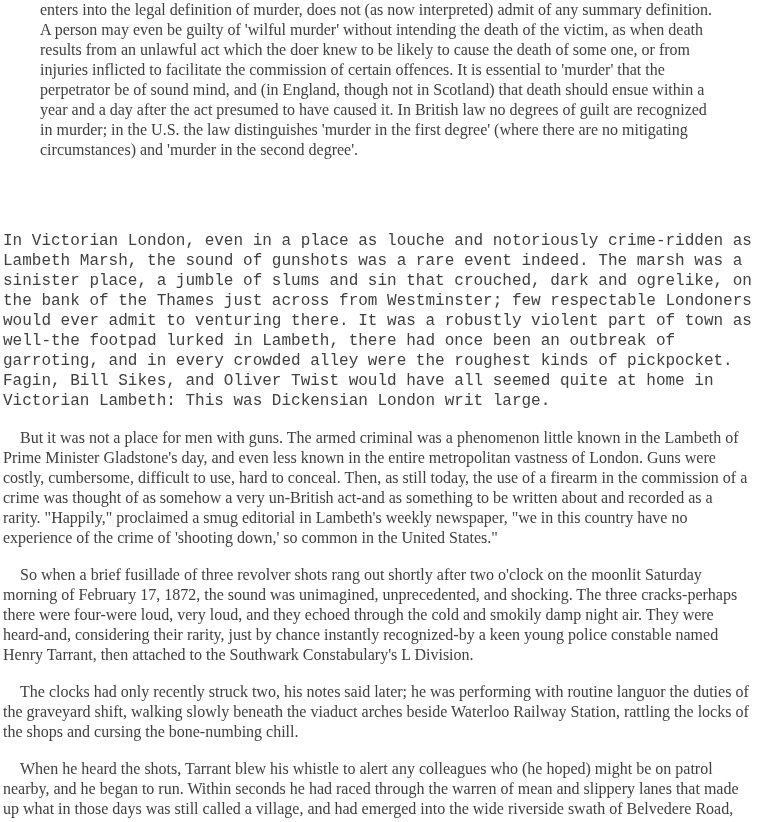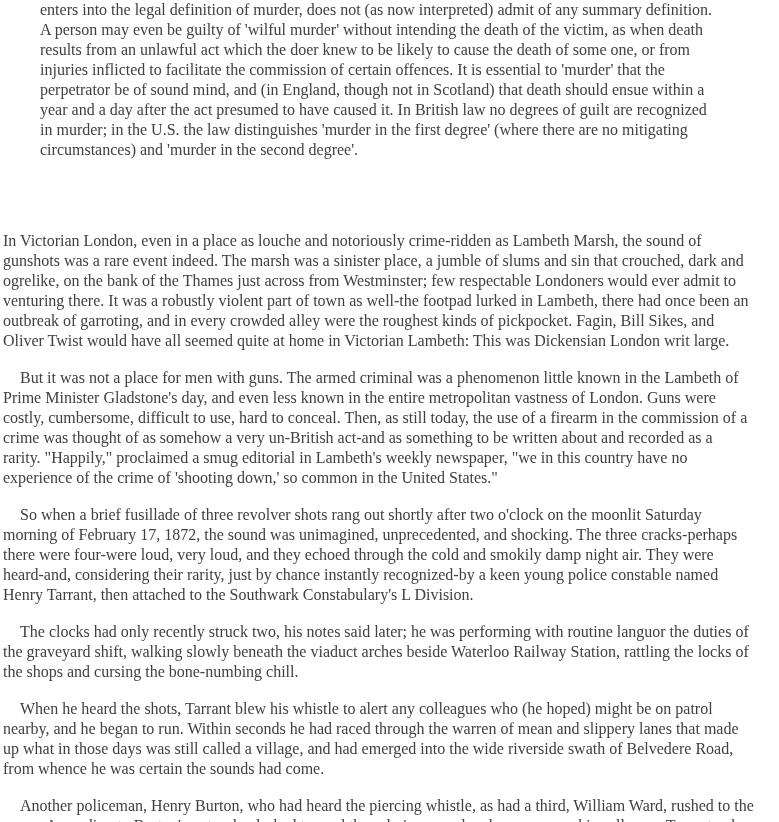--- a/index.html
+++ b/index.html
@@ -27,20 +27,21 @@
   }
   .page p {
     margin: 17px 0;
     padding: 0;
   }
   .page p.indent {
     text-indent: 17px;
   }
   .page p.noindent {
     text-indent: 0;
+    font-family: Liberation Mono, monospace;
   }
 </style>
 </head>
 <body>
 
 <div class="page">
   <blockquote>enters into the legal definition of murder, does not (as now interpreted) admit of any summary definition. A person may even be guilty of 'wilful murder' without intending the death of the victim, as when death results from an unlawful act which the doer knew to be likely to cause the death of some one, or from injuries inflicted to facilitate the commission of certain offences. It is essential to 'murder' that the perpetrator be of sound mind, and (in England, though not in Scotland) that death should ensue within a year and a day after the act presumed to have caused it. In British law no degrees of guilt are recognized in murder; in the U.S. the law distinguishes 'murder in the first degree' (where there are no mitigating circumstances) and 'murder in the second degree'.</blockquote>
 
   <p class="noindent">In Victorian London, even in a place as louche and notoriously crime-ridden as Lambeth Marsh, the sound of gunshots was a rare event indeed. The marsh was a sinister place, a jumble of slums and sin that crouched, dark and ogrelike, on the bank of the Thames just across from Westminster; few respectable Londoners would ever admit to venturing there. It was a robustly violent part of town as well-the footpad lurked in Lambeth, there had once been an outbreak of garroting, and in every crowded alley were the roughest kinds of pickpocket. Fagin, Bill Sikes, and Oliver Twist would have all seemed quite at home in Victorian Lambeth: This was Dickensian London writ large.</p>
 

